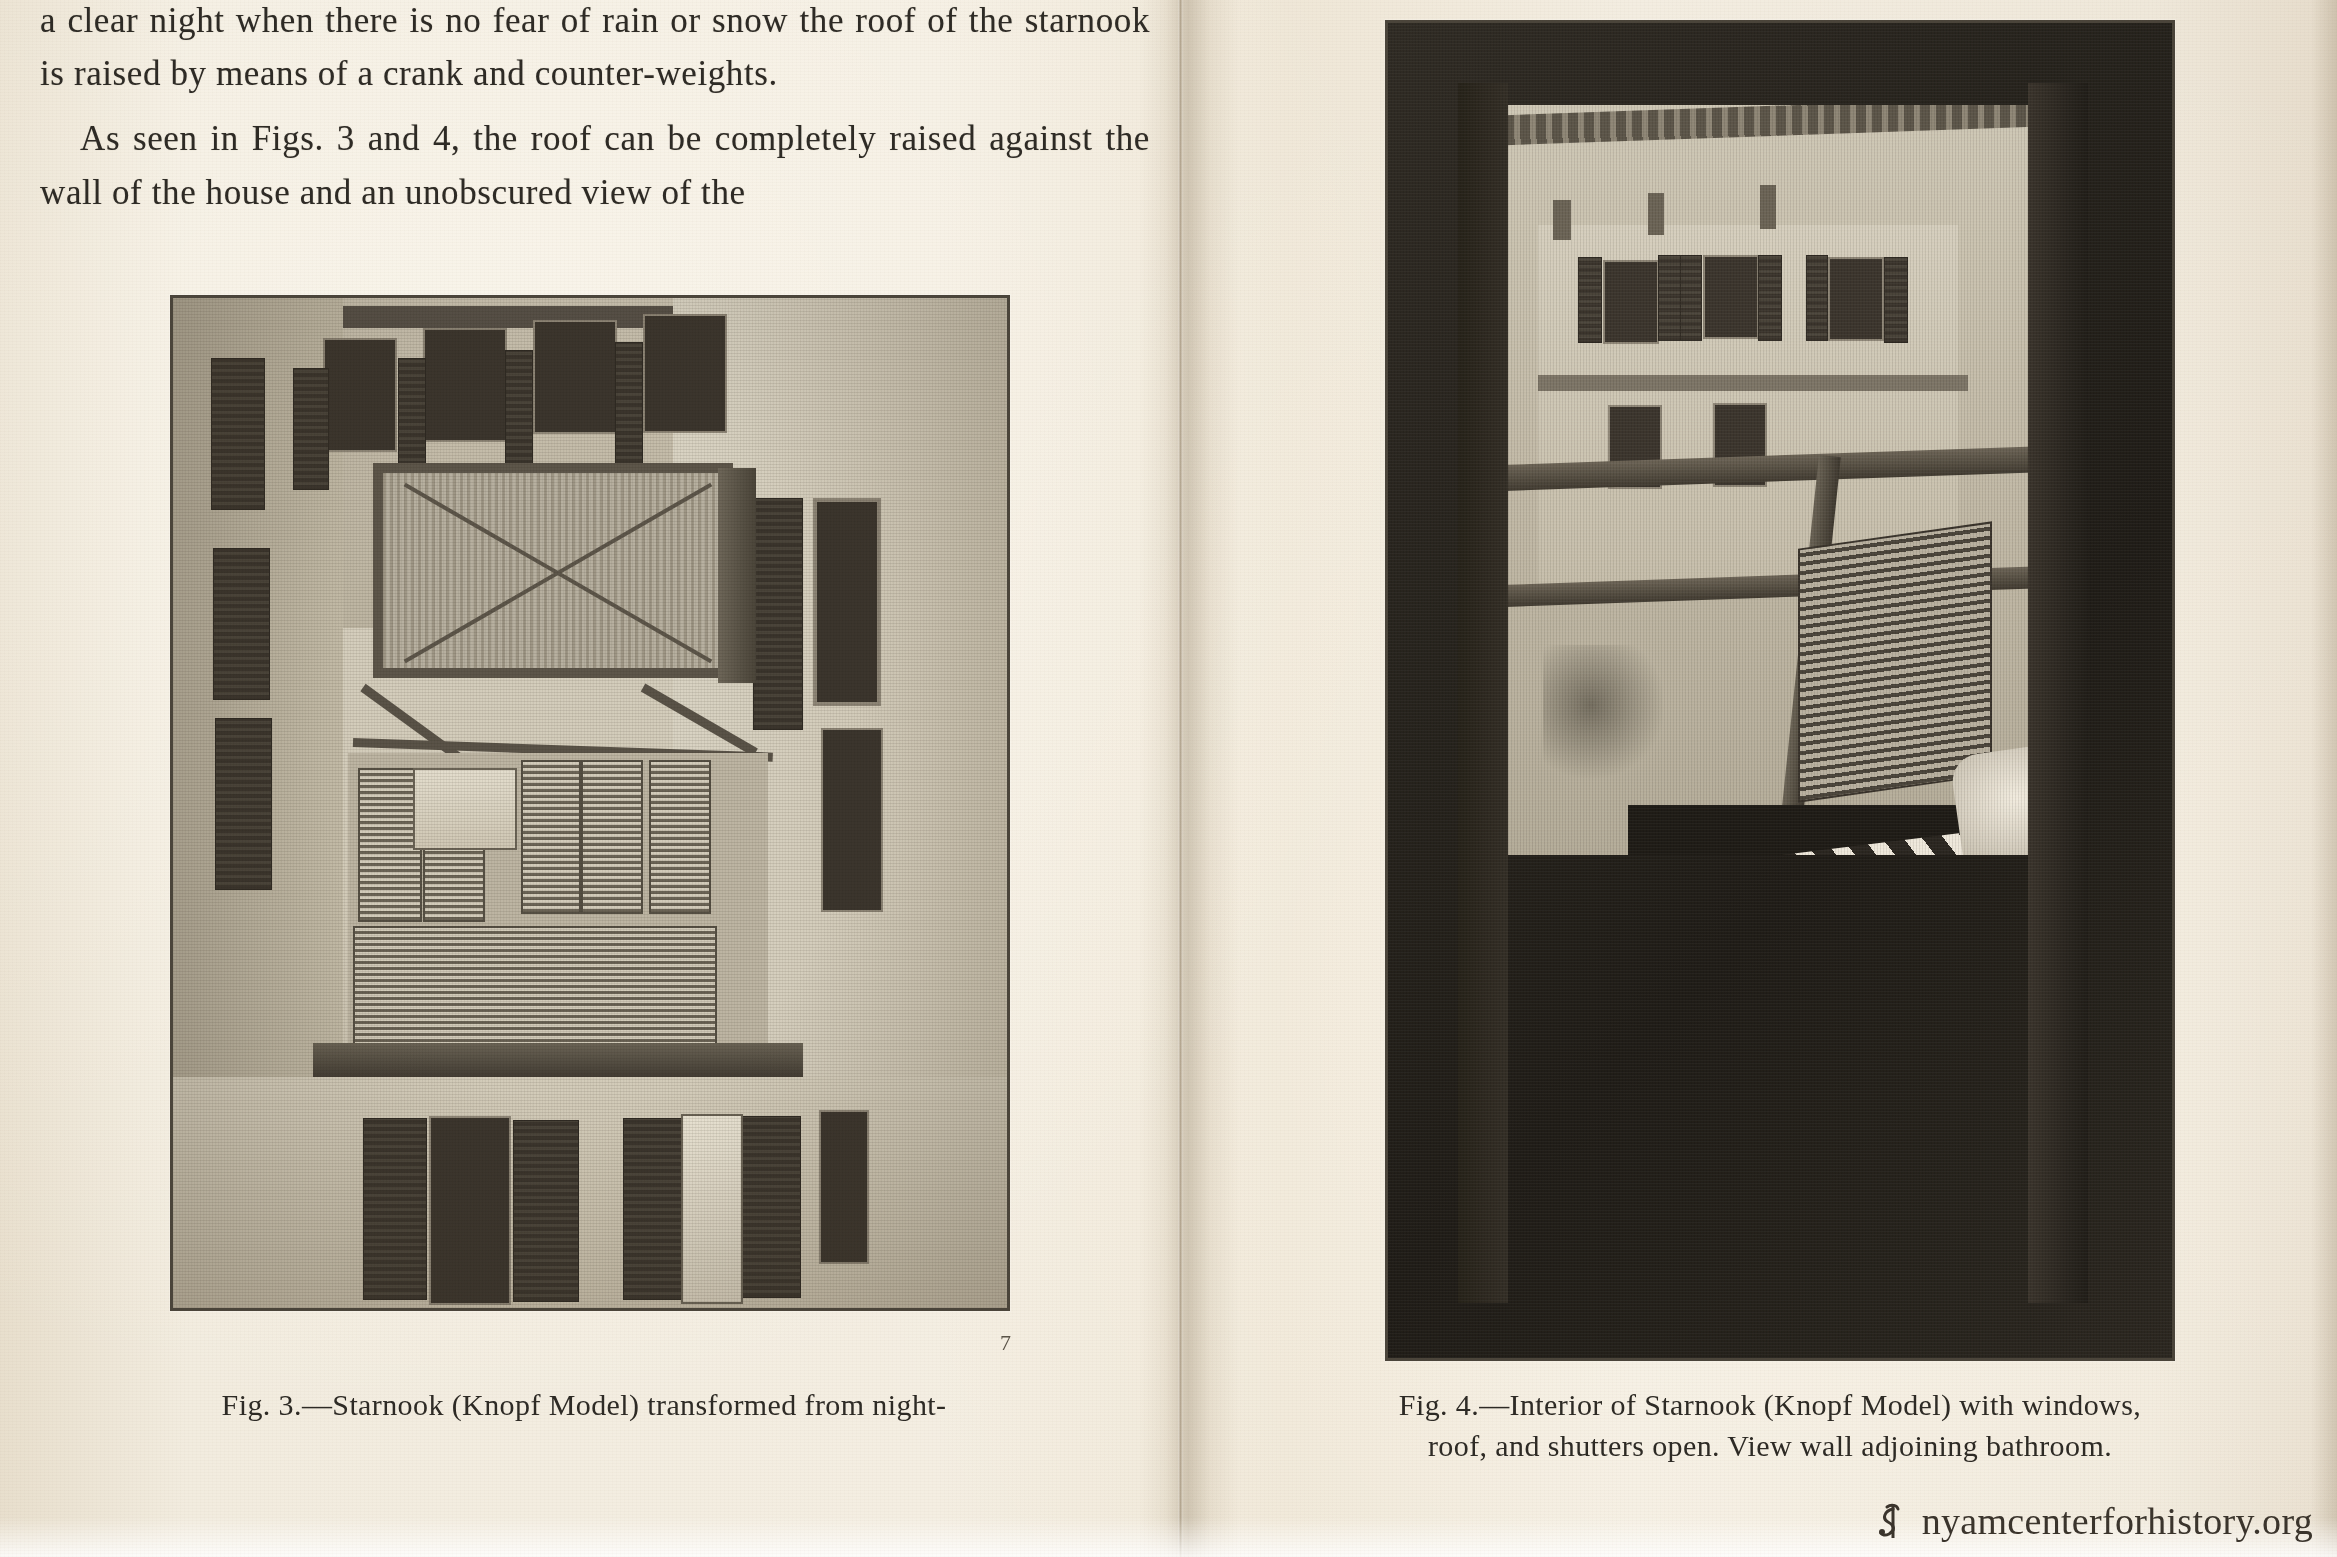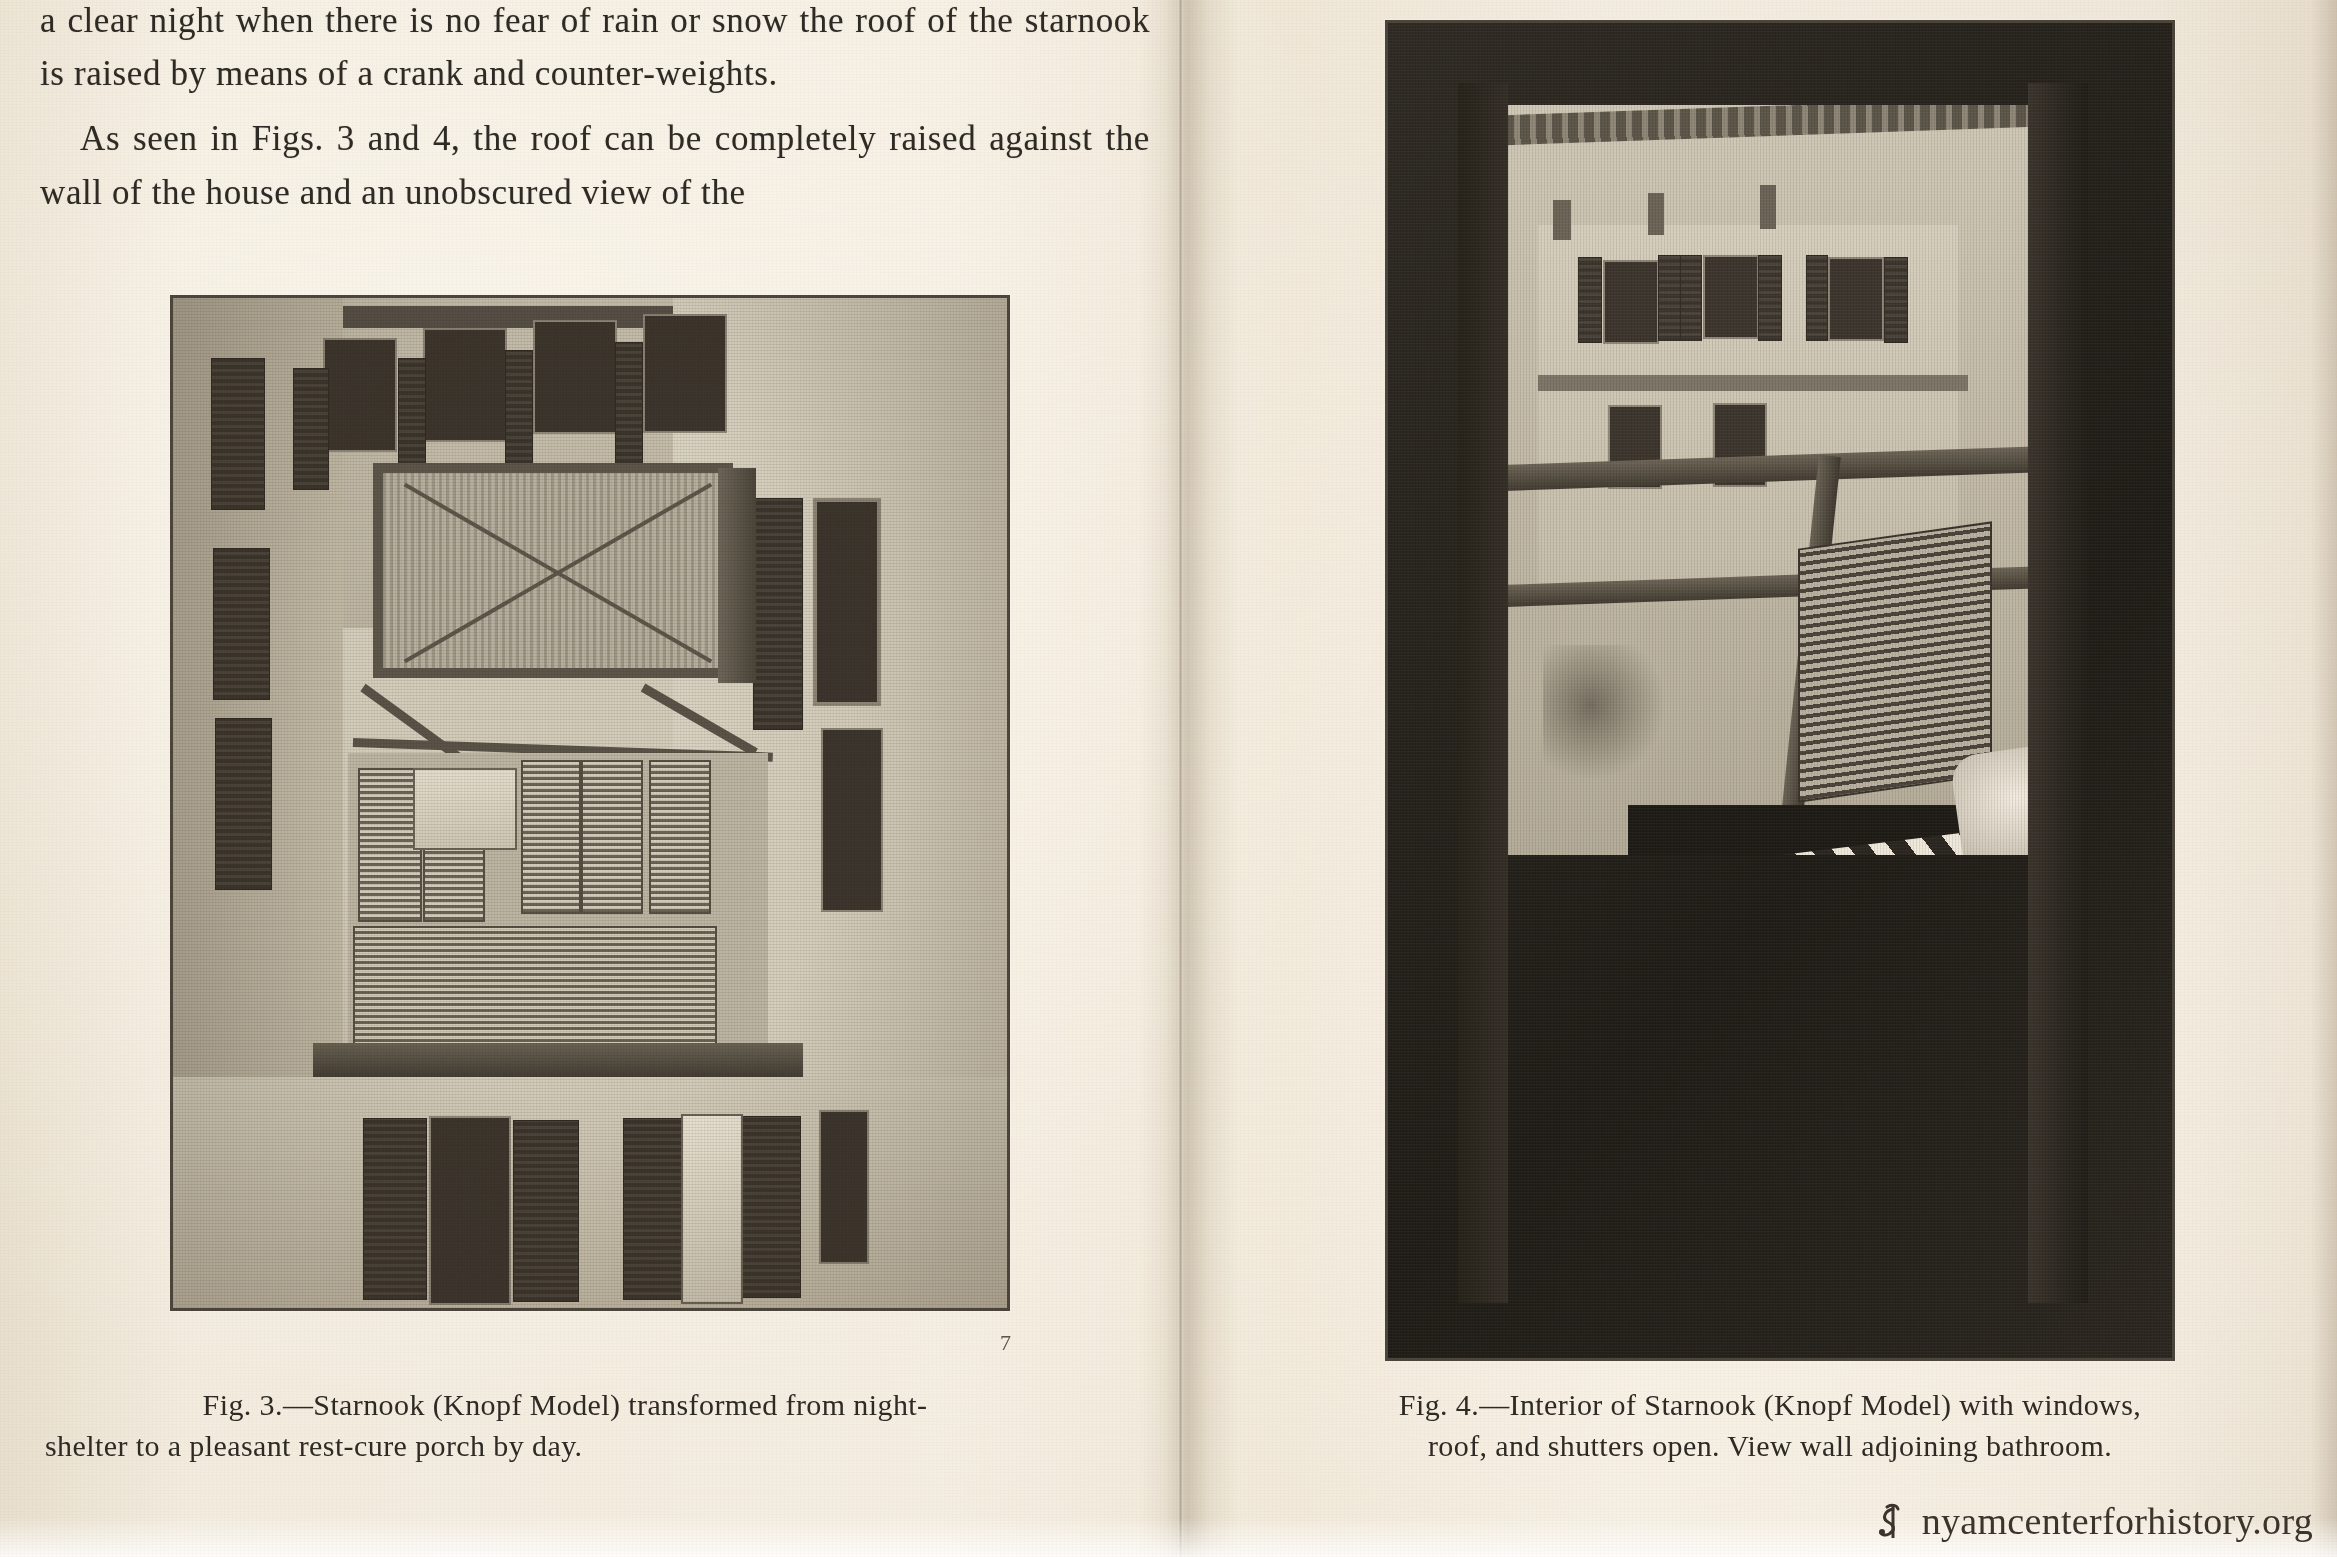--- a/index.html
+++ b/index.html
@@ -198,21 +198,21 @@
 
   .fig-caption {
     font-size: 30px;
     line-height: 1.35;
     color: #2d2a25;
     letter-spacing: 0.4px;
     text-align: center;
   }
   .cap3 {
     position: absolute;
-    left: 35px;
+    left: 54px;
     top: 1385px;
     width: 1060px;
   }
   .cap3 .l1 { text-align: center; }
   .cap3 .l2 { text-align: left; padding-left: 10px; }
 
   
   .page-right {
     position: absolute;
     left: 1200px; top: 0;
@@ -398,21 +398,20 @@
           <div class="p3-grain"></div>
           <div class="p3-vignette"></div>
         </div>
       </div>
     </div>
 
     <div class="mark-small">7</div>
 
     <div class="fig-caption cap3">
       <div class="l1">Fig. 3.—Starnook (Knopf Model) transformed from night-</div>
-      <div class="l2">shelter to a pleasant rest-cure porch by day.</div>
     </div>
   </div>
 
   <div class="gutter"></div>
   <div class="gutter-crease"></div>
 
   <div class="page-right">
 
     <div class="fig4-wrap">
       <div class="fig-frame">

